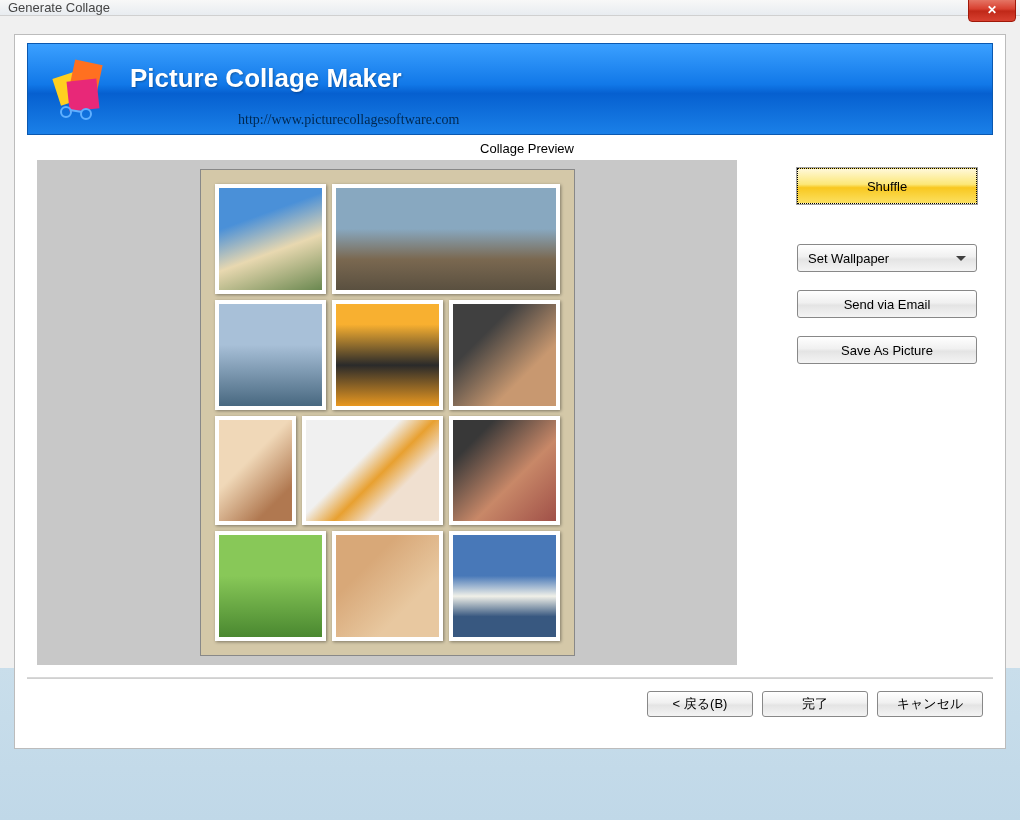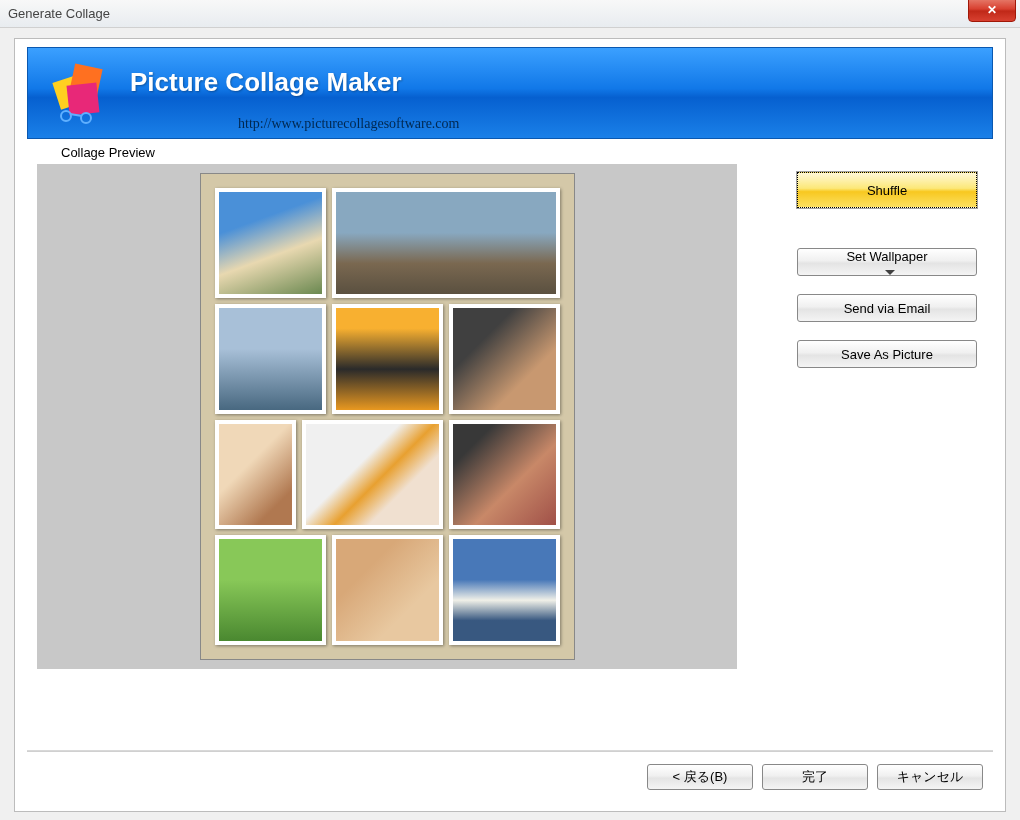--- a/index.html
+++ b/index.html
@@ -7,21 +7,21 @@
       font-family: "MS UI Gothic", "Segoe UI", Tahoma, sans-serif;
       font-size: 13px;
       background: linear-gradient(to bottom, #a0c8e8 0%, #d8e8f0 50%, #c0d8e8 100%);
       width: 1020px;
       height: 820px;
       overflow: hidden;
       position: relative;
     }
     .dialog {
       width: 1020px;
-      height: 820px;
+      height: 668px;
       background: #f0f0f0;
       position: relative;
       display: flex;
       flex-direction: column;
     }
     .titlebar {
       height: 28px;
       background: linear-gradient(to bottom, #f8f8f8 0%, #e8ecf0 100%);
       border-bottom: 1px solid #d0d0d0;
       display: flex;
@@ -43,25 +43,25 @@
       display: flex;
       align-items: center;
       justify-content: center;
       font-weight: bold;
       font-size: 12px;
       cursor: pointer;
       box-shadow: inset 0 1px 0 rgba(255,255,255,0.4);
     }
     .content {
       flex: 1;
-      margin: 10px 14px 8px 14px;
+      margin: 18px 14px 8px 14px;
       background: #fff;
       border: 1px solid #bcbcbc;
       box-shadow: inset 0 0 0 1px #fff;
-      padding: 8px 12px 10px 12px;
+      padding: 8px 12px 20px 12px;
       display: flex;
       flex-direction: column;
       position: relative;
     }
     .banner {
       height: 92px;
       background: linear-gradient(to bottom, #3ba0ff 0%, #1178e8 45%, #0660d0 55%, #1a80e8 100%);
       border: 1px solid #0a58b0;
       display: flex;
       align-items: center;
@@ -91,20 +91,21 @@
       font-family: Liberation Serif, serif;
     }
     .preview-section {
       margin-top: 6px;
       margin-left: 34px;
     }
     .preview-label {
       font-size: 13px;
       color: #000;
       margin-bottom: 4px;
+      text-align: center;
     }
     .main-row {
       display: flex;
       flex: 1;
     }
     .preview-area {
       width: 700px;
       height: 505px;
       background: #c8c8c8;
       display: flex;
@@ -162,21 +163,20 @@
       border-radius: 3px;
       font-size: 13px;
       cursor: pointer;
       display: flex;
       align-items: center;
       justify-content: center;
       padding: 0 10px;
     }
     .btn-dropdown {
       justify-content: space-between;
-      flex-direction: column;
     }
     .chev {
       display: inline-block;
       width: 0; height: 0;
       border-left: 5px solid transparent;
       border-right: 5px solid transparent;
       border-top: 5px solid #404040;
       margin-left: 6px;
     }
     .footer {

